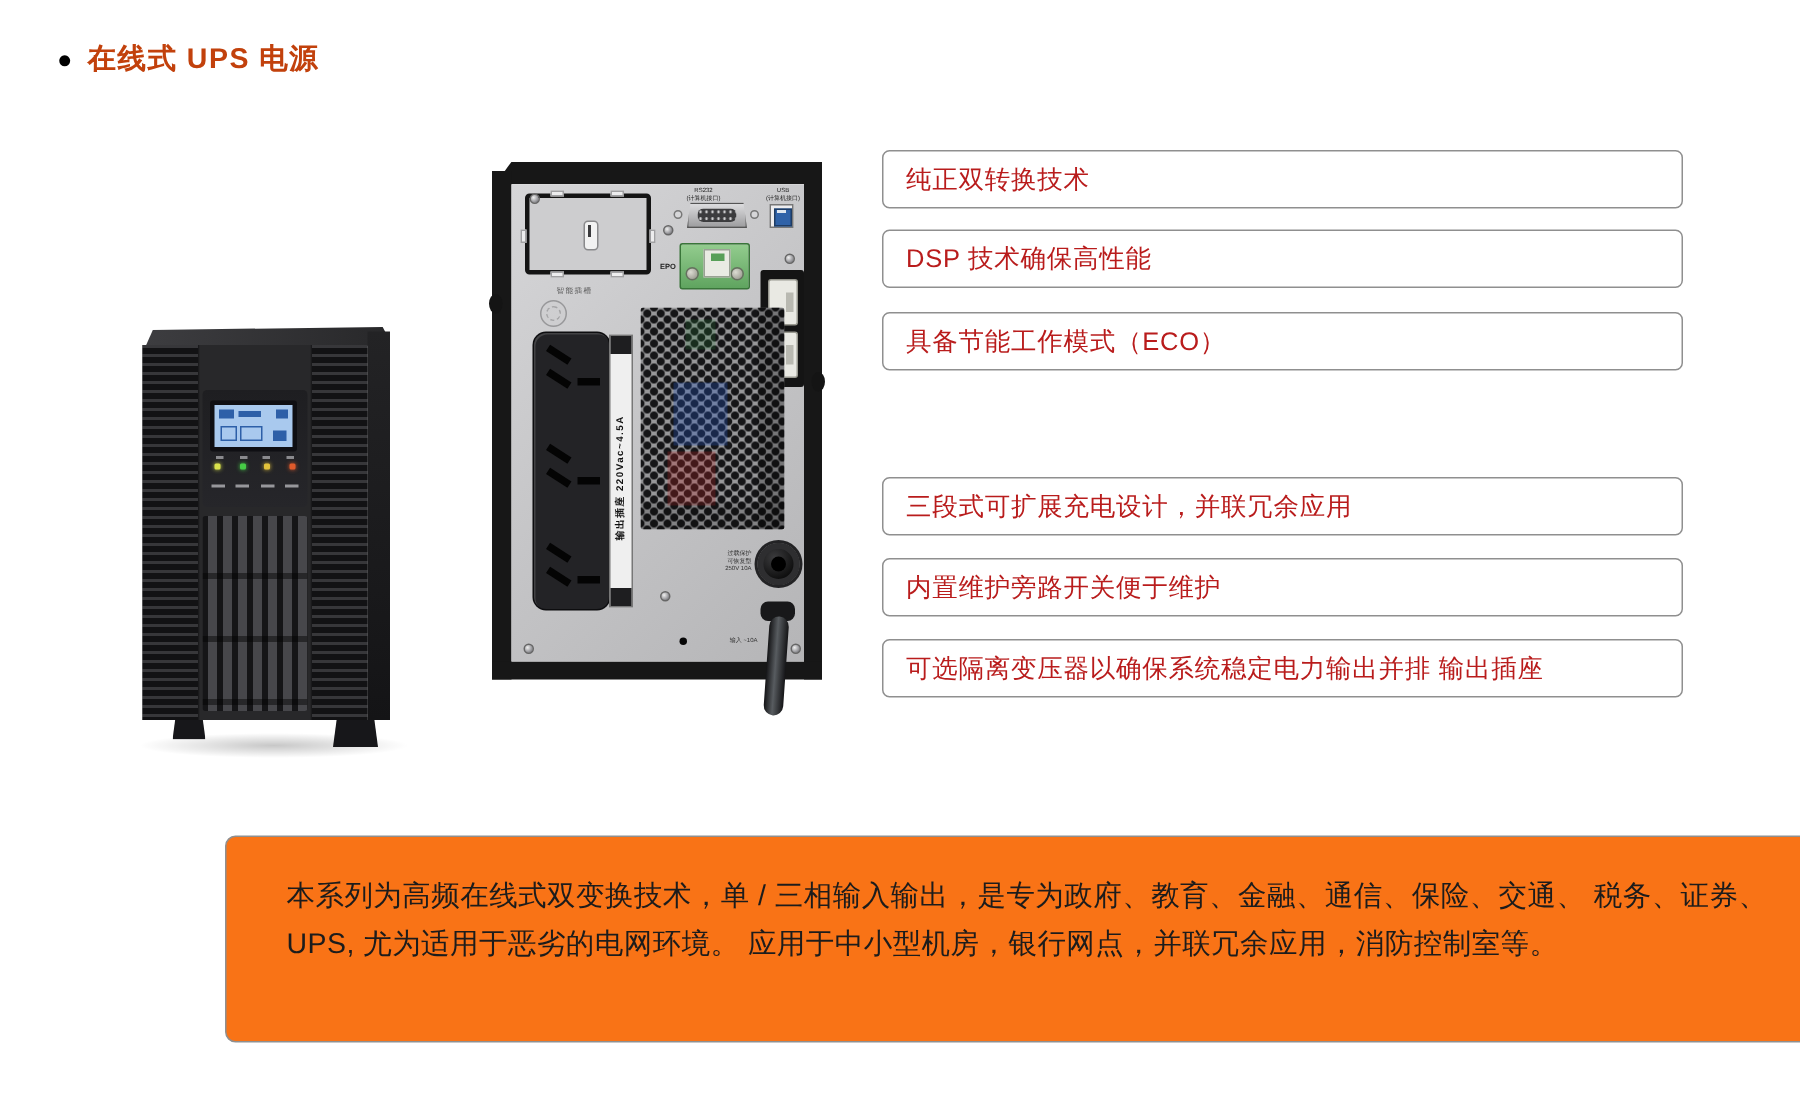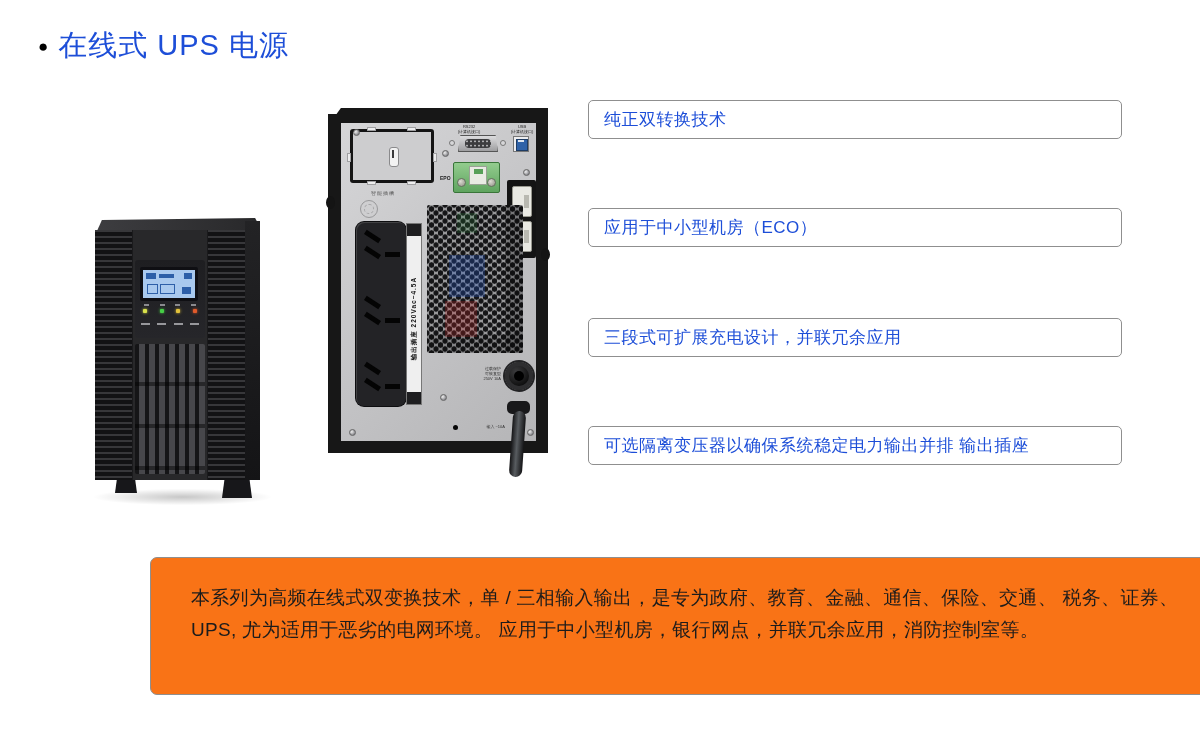--- a/index.html
+++ b/index.html
@@ -2,27 +2,27 @@
 <html><head>
 <meta charset="utf-8">
 <style>
   html,body{margin:0;padding:0;background:#fff;}
   .page{position:relative;width:1200px;height:733px;background:#ffffff;overflow:hidden;
         font-family:"Liberation Sans","DejaVu Sans",sans-serif;color:#222;}
 
   
   .title-row{position:absolute;left:38px;top:26px;display:flex;align-items:center;gap:10px;}
   .title-bullet{font-size:17px;color:#000;line-height:1;}
-  .title-text{font-size:29px;font-weight:normal;color:#1d4ed8;letter-spacing:1px;}
+  .title-text{font-size:19px;font-weight:bold;color:#c2410c;letter-spacing:1px;}
 
   
   .feature{position:absolute;left:588px;width:534px;height:39px;border:1px solid #8f8f8f;
            border-radius:5px;display:flex;align-items:center;padding-left:15px;box-sizing:border-box;
            background:#fff;}
-  .feature-text{font-size:17px;color:#1d4ed8;letter-spacing:0.5px;}
+  .feature-text{font-size:17px;color:#b91c1c;letter-spacing:0.5px;}
 
   
   .desc-box{position:absolute;left:150px;top:557px;width:1128px;height:138px;border:1px solid #8f8f8f;
             border-radius:7px;box-sizing:border-box;padding:24px 40px 0 40px;background:#f97316;}
   .desc-line{font-size:19px;line-height:32px;color:#1c1c1c;letter-spacing:0.3px;white-space:nowrap;}
 
   
   .front-unit{position:absolute;left:95px;top:218px;width:165px;height:280px;}
   .f-shadow{position:absolute;left:-10px;top:270px;width:195px;height:18px;
             background:radial-gradient(ellipse at center,rgba(0,0,0,.22),rgba(0,0,0,0) 65%);}
@@ -310,25 +310,31 @@
       <span class="screw" style="left:182px;top:46px;"></span>
       <span class="screw" style="left:99px;top:271px;"></span>
       <span class="screw" style="left:8px;top:306px;"></span>
       <span class="screw" style="left:186px;top:306px;"></span>
     </div>
   </div>
 
   <div class="feature" style="top:100px;">
     <span class="feature-text">纯正双转换技术</span>
   </div>
+  <div class="feature" style="top:153px;">
+    <span class="feature-text">DSP 技术确保高性能</span>
+  </div>
   <div class="feature" style="top:208px;">
-    <span class="feature-text">应用于中小型机房（ECO）</span>
+    <span class="feature-text">具备节能工作模式（ECO）</span>
   </div>
   <div class="feature" style="top:318px;">
     <span class="feature-text">三段式可扩展充电设计，并联冗余应用</span>
+  </div>
+  <div class="feature" style="top:372px;">
+    <span class="feature-text">内置维护旁路开关便于维护</span>
   </div>
   <div class="feature" style="top:426px;">
     <span class="feature-text">可选隔离变压器以确保系统稳定电力输出并排 输出插座</span>
   </div>
 
   <div class="desc-box">
     <div class="desc-line">本系列为高频在线式双变换技术，单 / 三相输入输出，是专为政府、教育、金融、通信、保险、交通、 税务、证券、</div>
     <div class="desc-line">UPS, 尤为适用于恶劣的电网环境。 应用于中小型机房，银行网点，并联冗余应用，消防控制室等。</div>
   </div>
 

